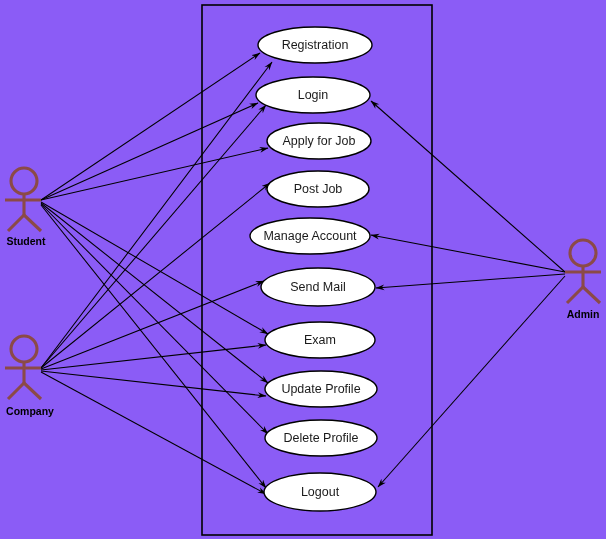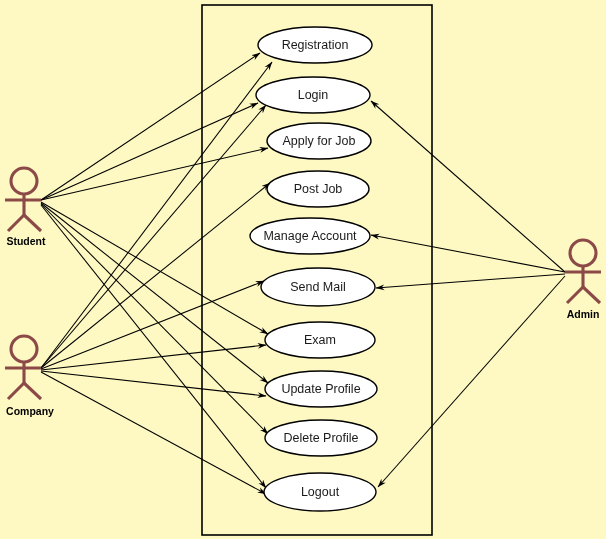--- a/index.html
+++ b/index.html
@@ -7,21 +7,21 @@
     padding: 0;
     background: #ffffff;
   }
   body {
     font-family: "Liberation Sans", sans-serif;
   }
   #diagram-root {
     position: relative;
     width: 606px;
     height: 539px;
-    background: #fef9c3;
+    background: #8b5cf6;
     overflow: hidden;
   }
   #uml-svg {
     position: absolute;
     top: 0;
     left: 0;
     width: 606px;
     height: 539px;
   }
   .boundary-rect {

